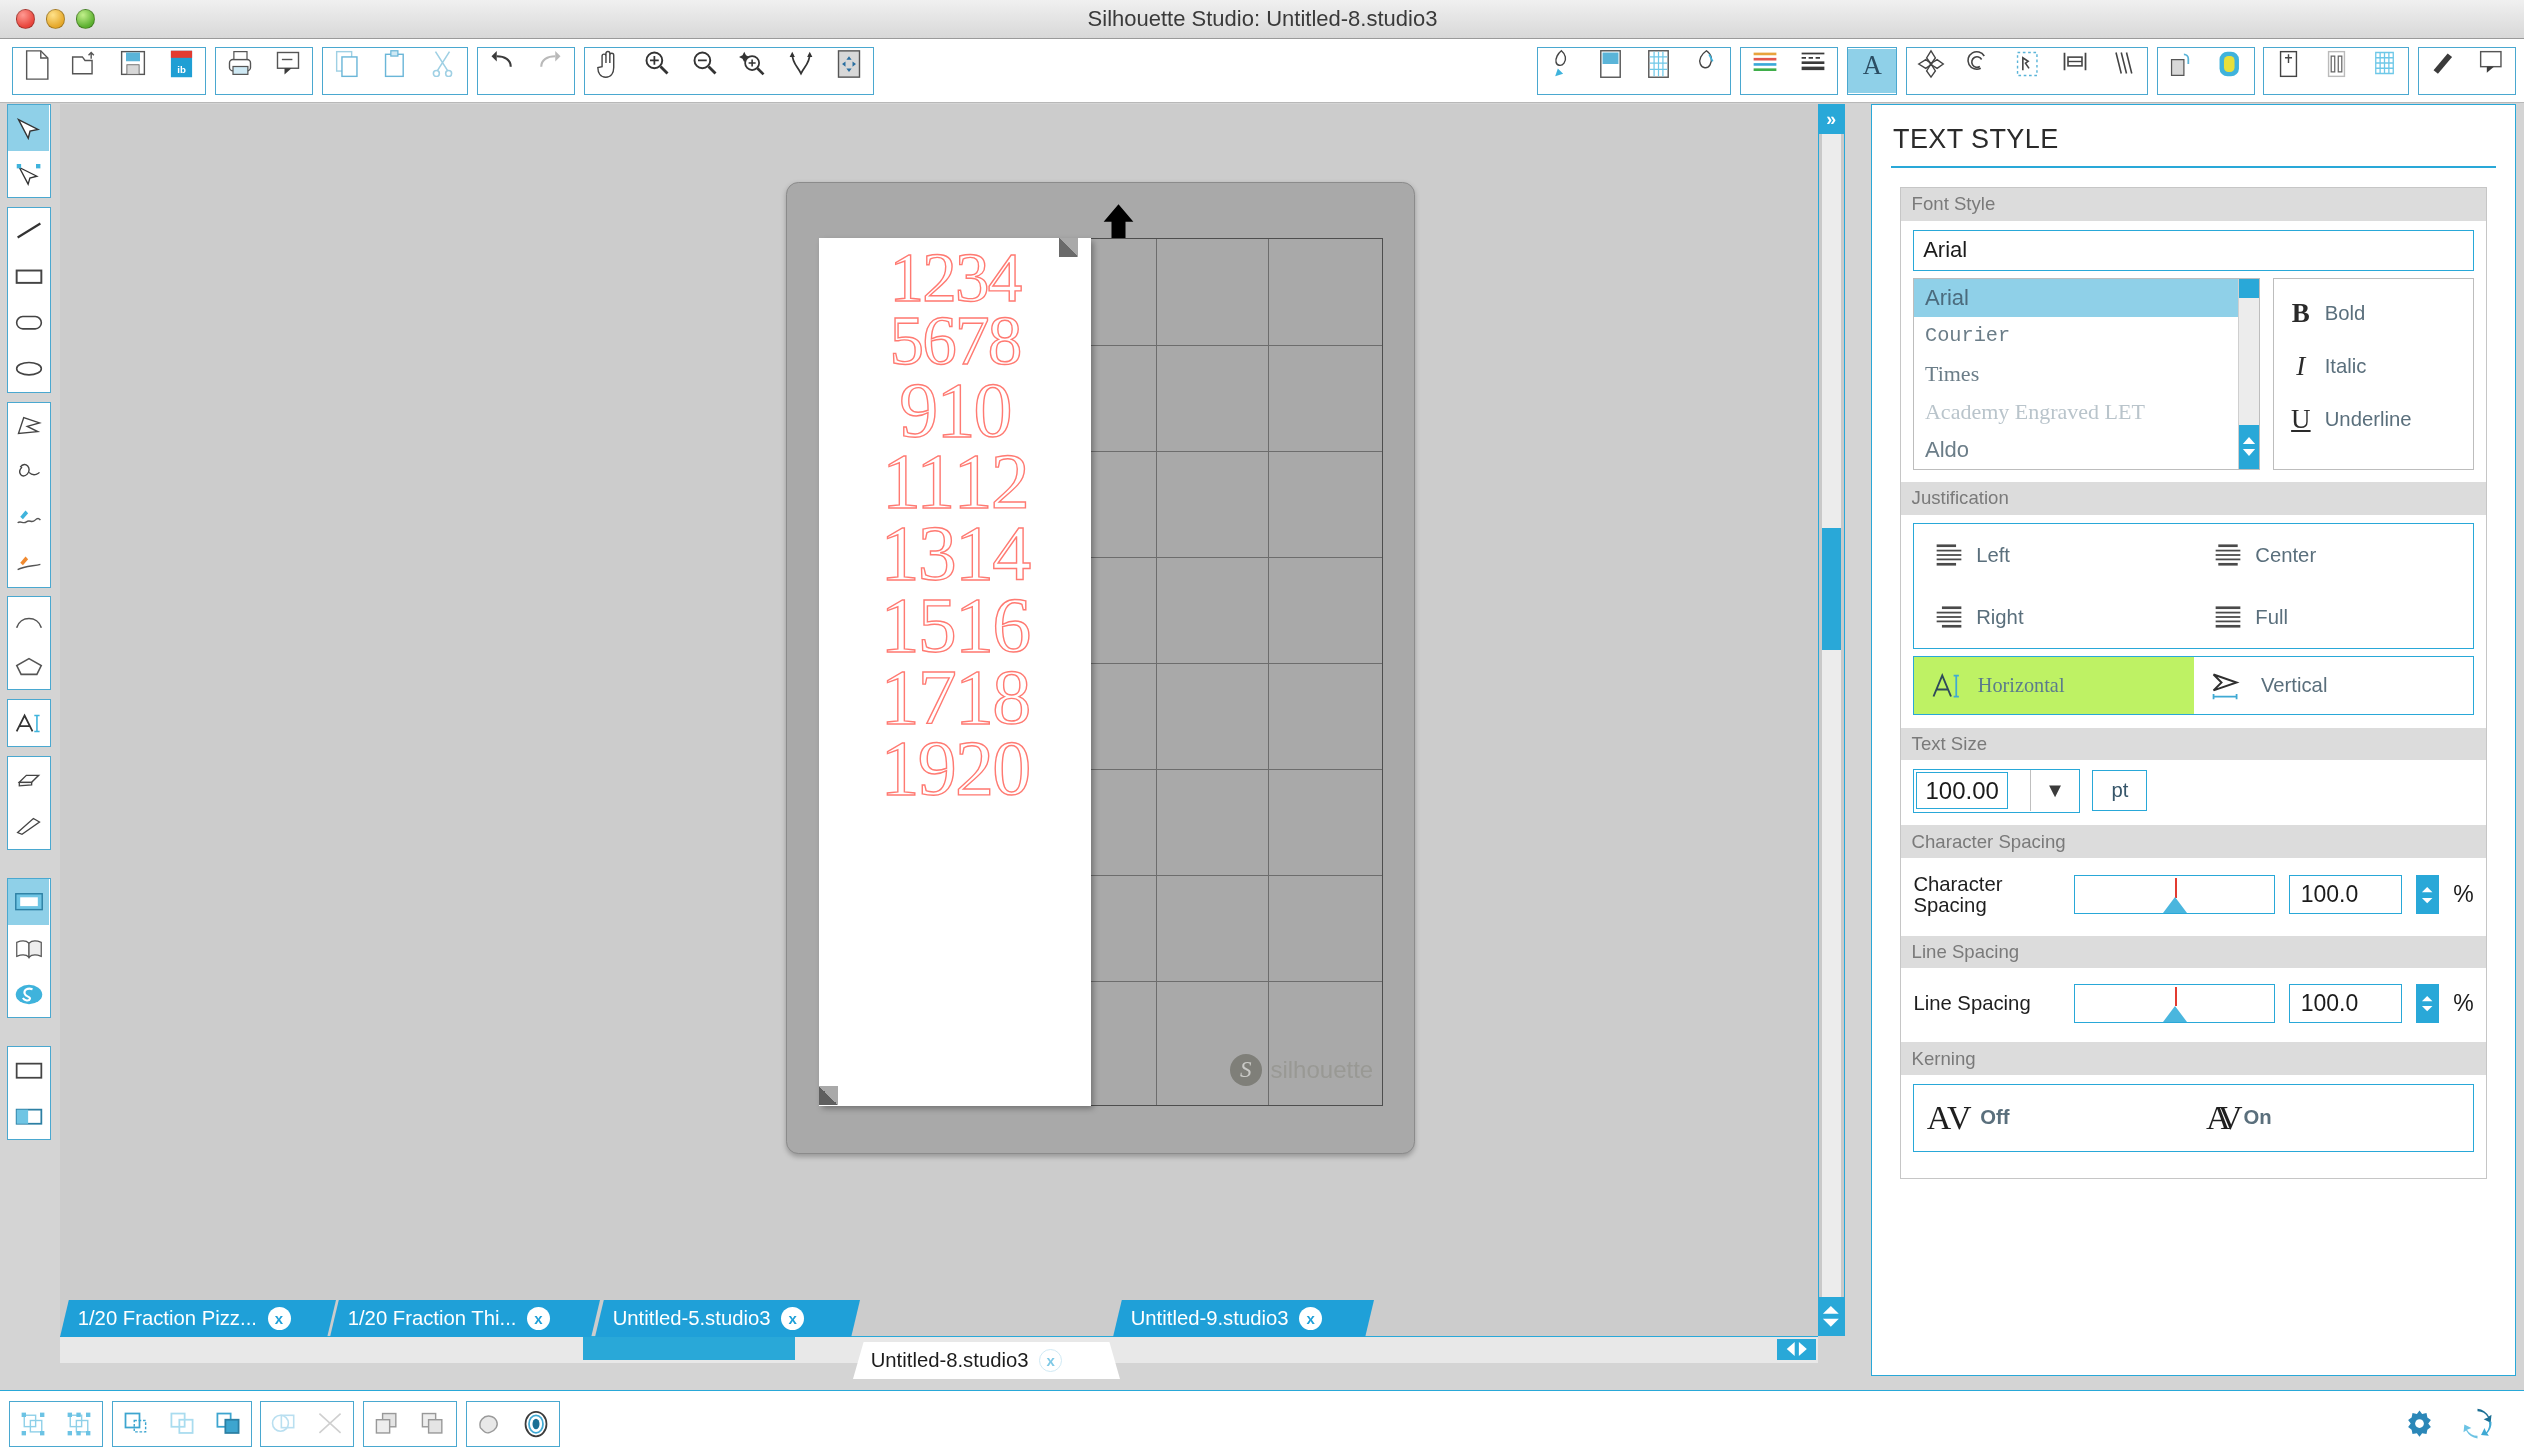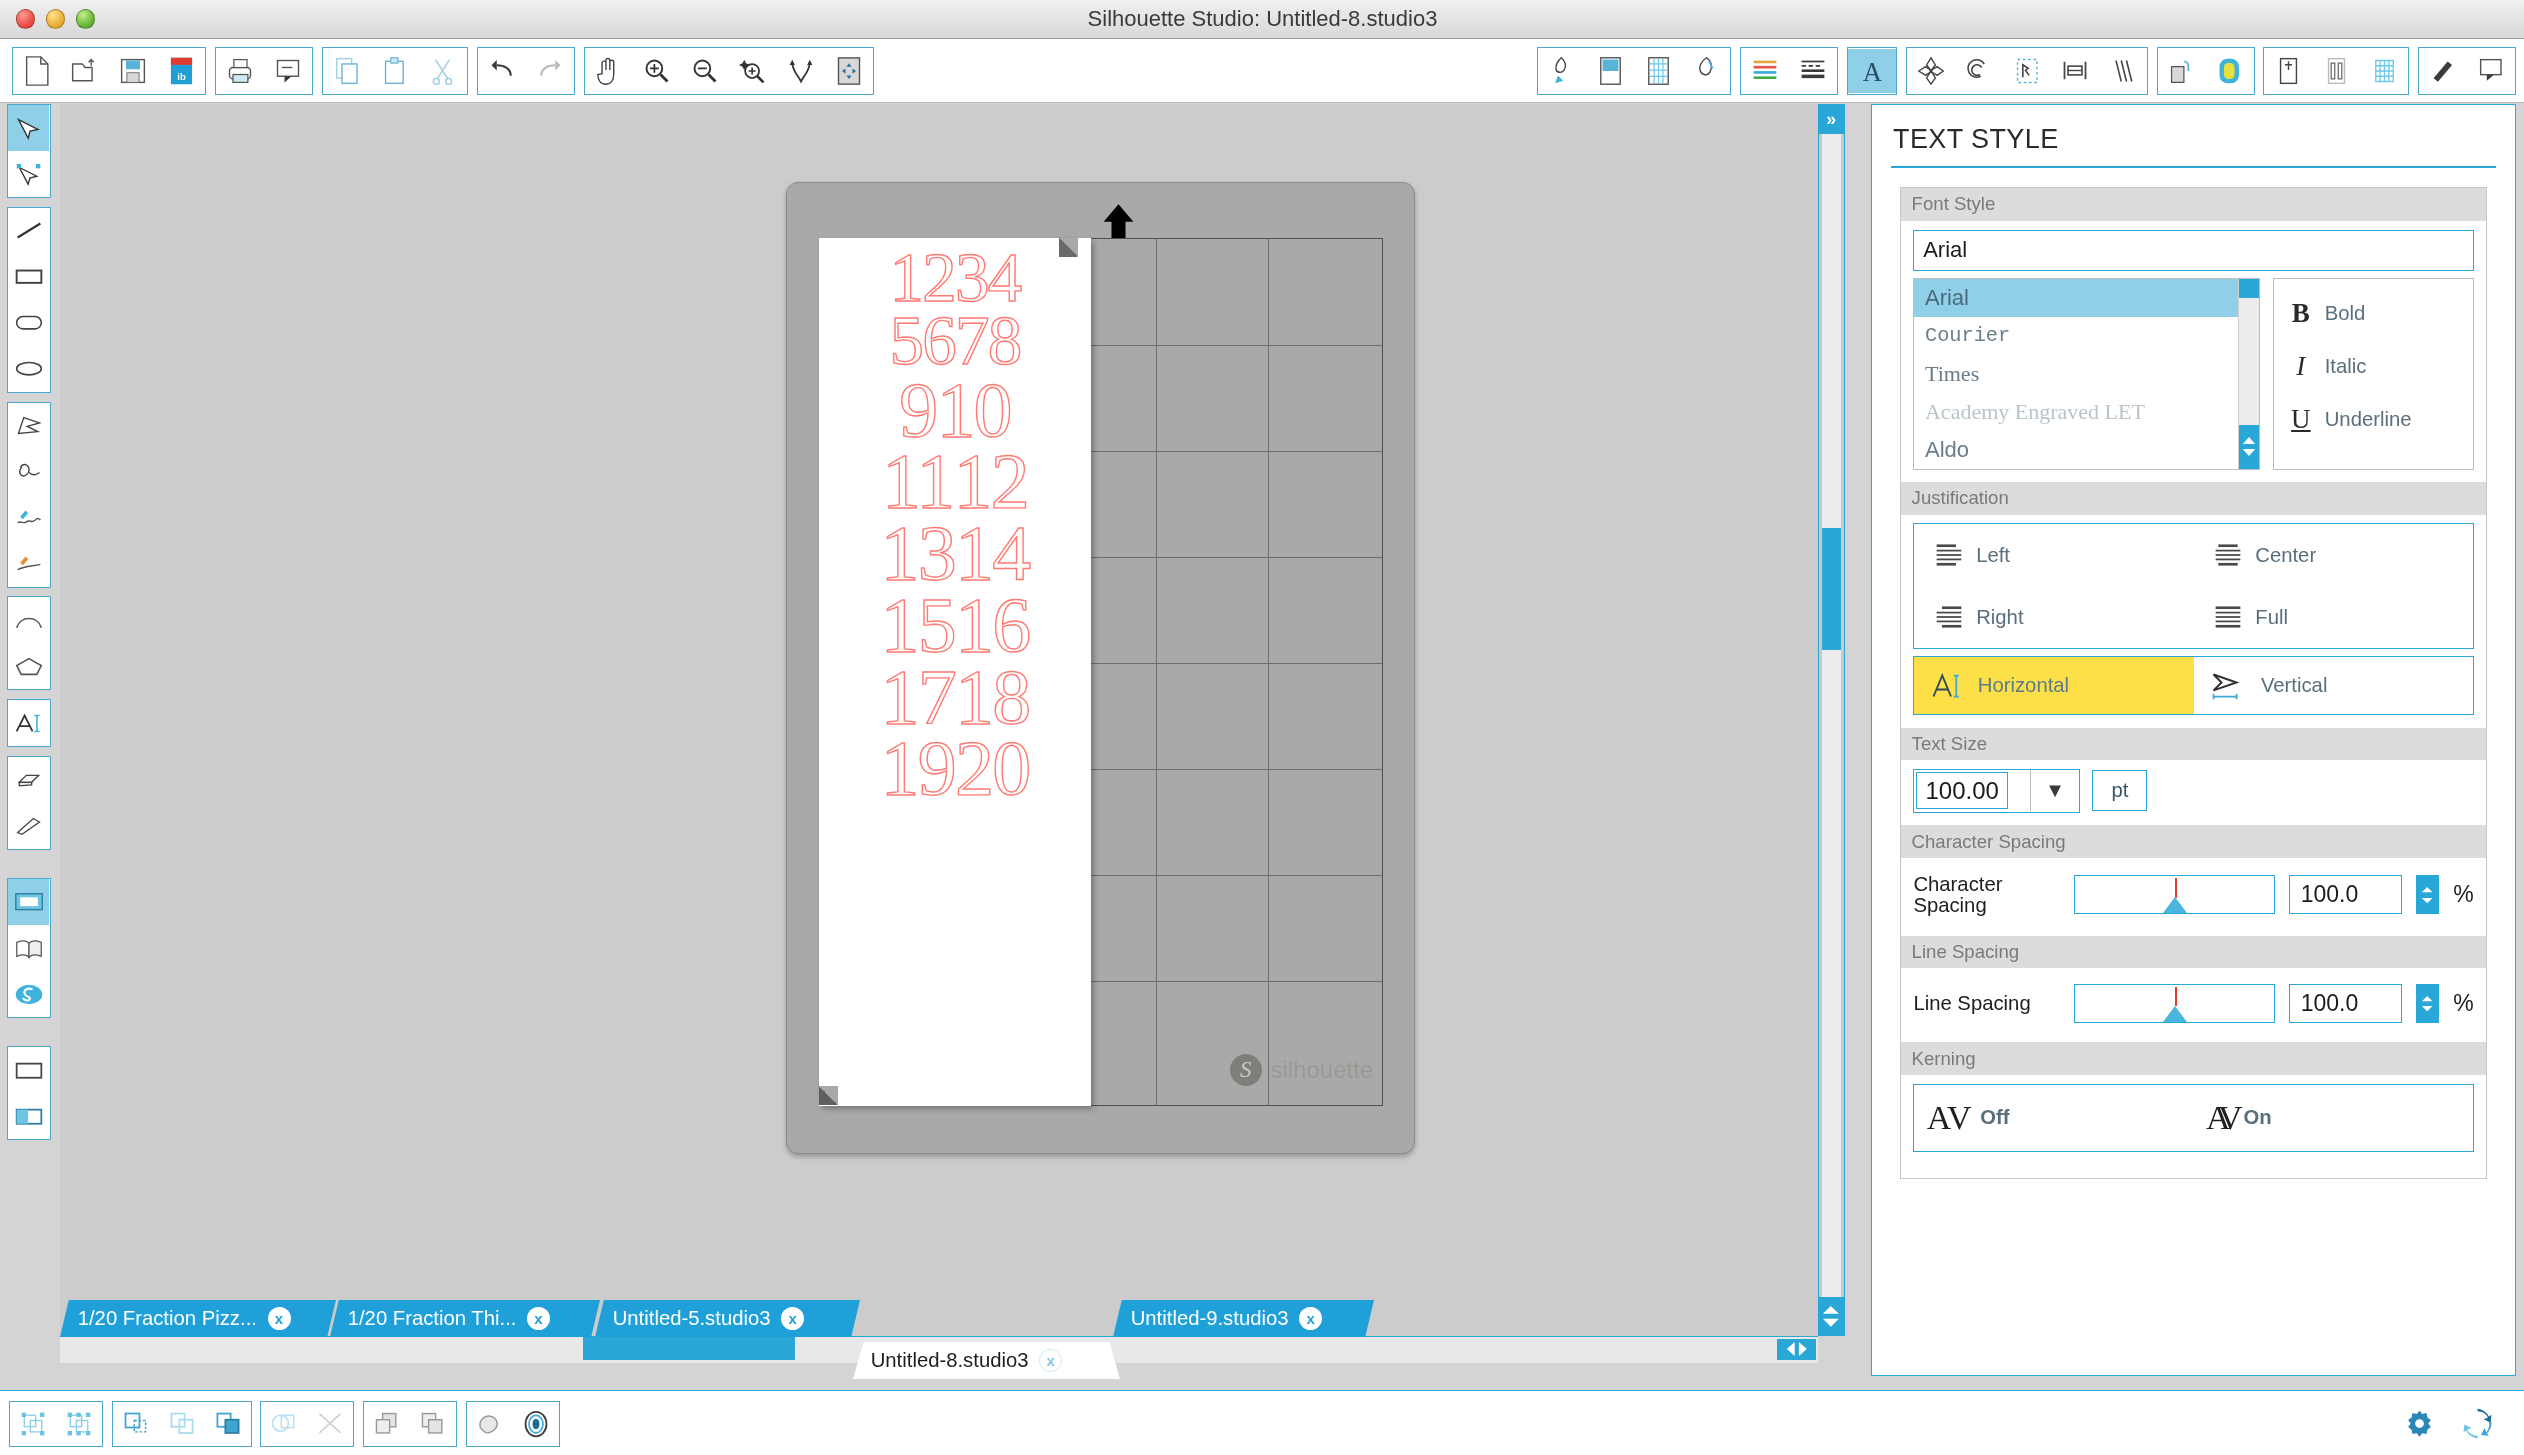--- a/index.html
+++ b/index.html
@@ -15,21 +15,21 @@
   .lt.red{background:radial-gradient(circle at 35% 28%,#ff9a92,#e8453c 70%);}
   .lt.yel{background:radial-gradient(circle at 35% 28%,#ffe28a,#e5a82b 70%);}
   .lt.grn{background:radial-gradient(circle at 35% 28%,#c2f08b,#5cb030 70%);}
   .tb-title{position:absolute;left:0;right:0;text-align:center;font-size:22px;color:#3a3a3a;}
 
   
   .toolbar{position:absolute;left:0;top:39px;width:2525px;height:64px;background:#fff;
     border-bottom:0.9px solid #b8b8b8;display:flex;align-items:center;}
   .tgroup{display:flex;border:1.8px solid #4aa8d0;margin-left:8.8px;height:48px;align-items:center;background:#fff;}
   .tgroup.first{margin-left:12.4px;}
-  .tbtn{width:48px;height:44px;display:flex;align-items:center;justify-content:center;
+  .tbtn{width:48px;height:44px;display:flex;align-items:flex-start;justify-content:center;
     cursor:pointer;position:relative;text-decoration:underline;}
   .tbtn.active{background:#8fd0e8;}
   .spacerflex{flex:1;}
   .tgroup.right{margin-left:0;margin-right:8.8px;}
 
   
   .leftrail{position:absolute;left:0;top:104px;width:60px;height:1232px;background:#d4d4d4;}
   .lgroup{border:1.8px solid #4aa8d0;background:#fff;margin:0 5.3px 8.8px 7px;width:44px;}
   .lbtn{width:41px;height:46px;display:flex;align-items:center;justify-content:center;cursor:pointer;}
   .lbtn.sel{background:#8fd0e8;}
@@ -120,21 +120,21 @@
   .sglyph{font-family:"Liberation Serif",serif;font-size:27px;color:#2a2a2a;width:26.5px;text-align:center;}
   .sglyph.b{font-weight:bold;}
   .sglyph.i{font-style:italic;}
   .sglyph.u{text-decoration:underline;}
   .slabel{font-size:20.3px;color:#5a6f7c;}
   .justbox{border:1.8px solid #29a8d8;display:grid;grid-template-columns:1fr 1fr;}
   .jcell{display:flex;align-items:center;gap:12.4px;padding:16px 0 16px 19.4px;cursor:pointer;}
   .jlabel{font-size:20.3px;color:#5a6f7c;}
   .hvbox{display:grid;grid-template-columns:1fr 1fr;border:1.8px solid #29a8d8;margin-top:7px;}
   .hvcell{display:flex;align-items:center;gap:12.4px;padding:12.4px 0 12.4px 16px;cursor:pointer;}
-  .hvcell.sel{background:#fde047;}
+  .hvcell.sel{background:#bef264;font-family:Liberation Serif, serif;}
   .hvcell.sel .jlabel{color:#5b7c8c;}
   .sizebox{display:flex;align-items:center;gap:12.4px;}
   .spinwrap{border:1.8px solid #29a8d8;display:flex;align-items:center;height:44px;gap:20px;}
   .spinval{border:1.8px solid #29a8d8;height:37px;min-width:92px;display:flex;align-items:center;
     justify-content:center;font-size:24px;color:#1b1b1b;margin:0 1.8px 0 1.8px;}
   .spindrop{width:49px;height:41px;display:flex;align-items:center;justify-content:center;
     font-size:20.3px;color:#3b3b3b;border-left:1.8px solid #bfbfbf;cursor:pointer;}
   .unitbox{border:1.8px solid #29a8d8;height:41px;min-width:55px;display:flex;align-items:center;
     justify-content:center;font-size:20.3px;color:#37566a;cursor:pointer;}
   .sprow{display:flex;align-items:center;gap:14px;padding:7px 0;}

